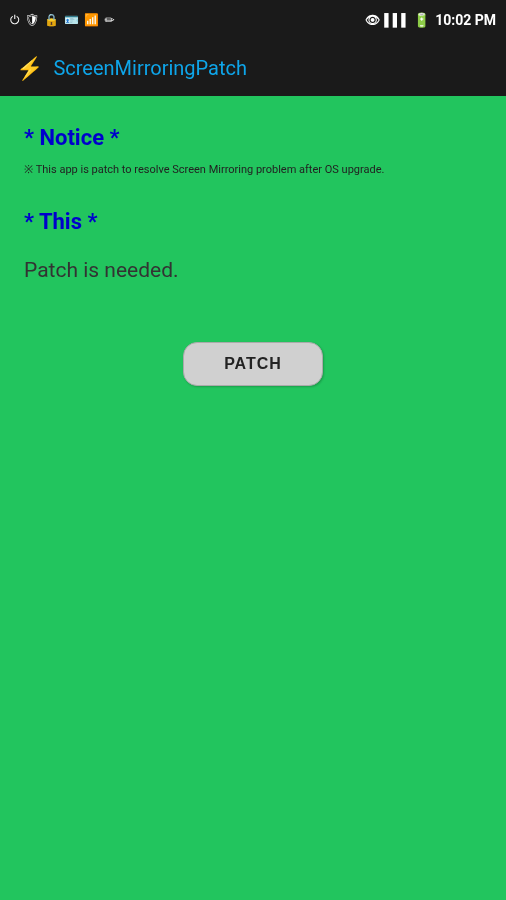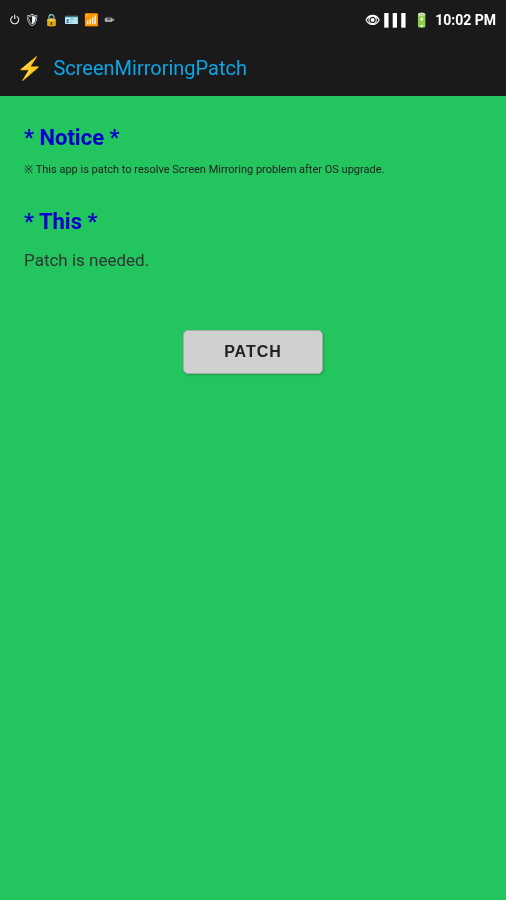--- a/index.html
+++ b/index.html
@@ -92,34 +92,34 @@
       line-height: 1.5;
       margin-bottom: 30px;
     }
 
     .state-section {
       margin-top: 10px;
     }
 
     .state-text {
       color: #333;
-      font-size: 17px;
-      margin-top: 16px;
+      font-size: 21px;
+      margin-top: 24px;
     }
 
     .patch-button-container {
       display: flex;
       justify-content: center;
       margin-top: 60px;
     }
 
     .patch-button {
       background: #d0d0d0;
       border: 1px solid #aaa;
-      border-radius: 5px;
+      border-radius: 14px;
       padding: 12px 40px;
       font-size: 16px;
       font-weight: bold;
       letter-spacing: 1px;
       color: #222;
       cursor: pointer;
       min-width: 120px;
       text-align: center;
       box-shadow: 1px 1px 2px rgba(0,0,0,0.2);
     }

